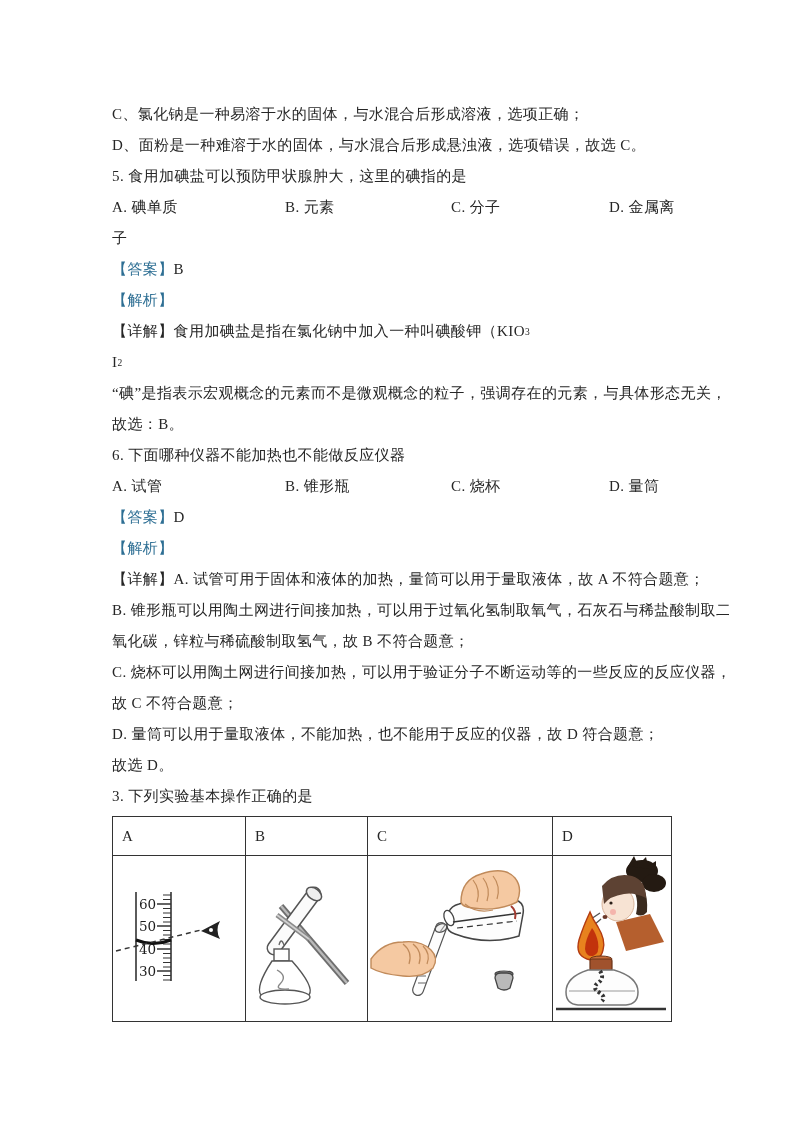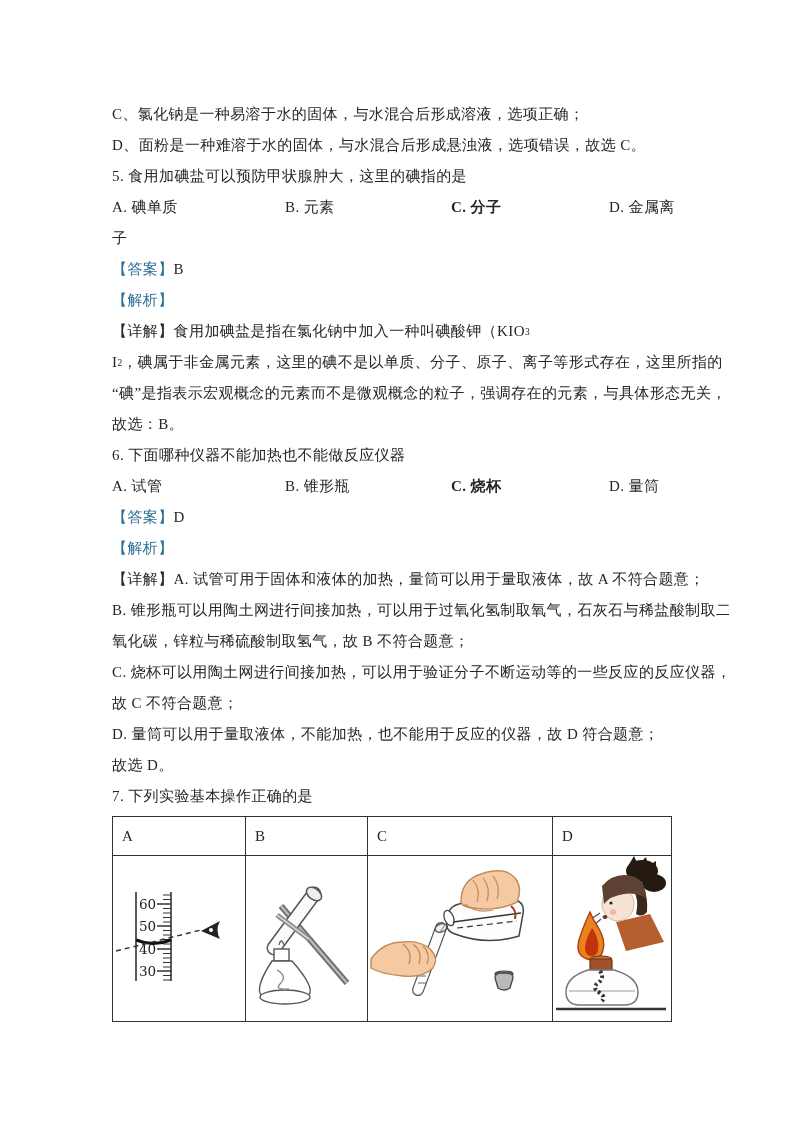--- a/index.html
+++ b/index.html
@@ -11,21 +11,21 @@
   }
   .page { position:relative; width:729px; height:1122px; background:#fff; overflow:hidden; }
   .content { position:absolute; left:112px; top:99px; width:578px; }
   .line {
     height:31px; display:flex; align-items:center;
     font-size:15px; letter-spacing:0.4px; white-space:nowrap;
   }
   .line span { display:inline-block; }
   .opt-1 { width:173px; }
   .opt-2 { width:166px; }
-  .opt-3 { width:158px;font-weight:bold; }
+  .opt-3 { width:158px; }
   .blue { color:#2e6f94;font-family:Liberation Serif, serif; }
   sub { font-size:9.5px; line-height:0; letter-spacing:0; }
   table.qtable { border-collapse:collapse; table-layout:fixed; margin-top:4px; }
   table.qtable td { border:1.6px solid #333; }
   td.th-cell { height:38px; font-size:15px; padding:0 0 0 9px; vertical-align:middle; }
   td.img-cell { height:163px; padding:0; text-align:center; vertical-align:middle; }
   svg text { font-family:"DejaVu Serif","Liberation Serif",serif; font-size:13.5px; fill:#1c1c1c; }
 </style>
 </head>
 <body>
@@ -51,21 +51,20 @@
     <div class="line">
       <span class="blue">【解析】</span>
     </div>
     <div class="line">
       <span>【详解】食用加碘盐是指在氯化钠中加入一种叫碘酸钾（KIO</span>
         <sub>3</sub>
     </div>
     <div class="line">
       <span>I</span>
         <sub>2</sub>
-        <span>，碘属于非金属元素，这里的碘不是以单质、分子、原子、离子等形式存在，这里所指的</span>
     </div>
     <div class="line">“碘”是指表示宏观概念的元素而不是微观概念的粒子，强调存在的元素，与具体形态无关，</div>
     <div class="line">故选：B。</div>
 
     <div class="line">6. 下面哪种仪器不能加热也不能做反应仪器</div>
     <div class="line">
       <span class="opt-1">A. 试管</span>
       <span class="opt-2">B. 锥形瓶</span>
       <span class="opt-3">C. 烧杯</span>
       <span>D. 量筒</span>
@@ -78,21 +77,21 @@
       <span class="blue">【解析】</span>
     </div>
     <div class="line">【详解】A. 试管可用于固体和液体的加热，量筒可以用于量取液体，故 A 不符合题意；</div>
     <div class="line">B. 锥形瓶可以用陶土网进行间接加热，可以用于过氧化氢制取氧气，石灰石与稀盐酸制取二</div>
     <div class="line">氧化碳，锌粒与稀硫酸制取氢气，故 B 不符合题意；</div>
     <div class="line">C. 烧杯可以用陶土网进行间接加热，可以用于验证分子不断运动等的一些反应的反应仪器，</div>
     <div class="line">故 C 不符合题意；</div>
     <div class="line">D. 量筒可以用于量取液体，不能加热，也不能用于反应的仪器，故 D 符合题意；</div>
     <div class="line">故选 D。</div>
 
-    <div class="line">7. 下列实验基本操作正确的是</div>
+    <div class="line">3. 下列实验基本操作正确的是</div>
 
     <table class="qtable">
       <colgroup>
         <col style="width:133px">
           <col style="width:122px">
           <col style="width:185px">
           <col style="width:119px">
       </colgroup>
       <tbody>
           <tr>

